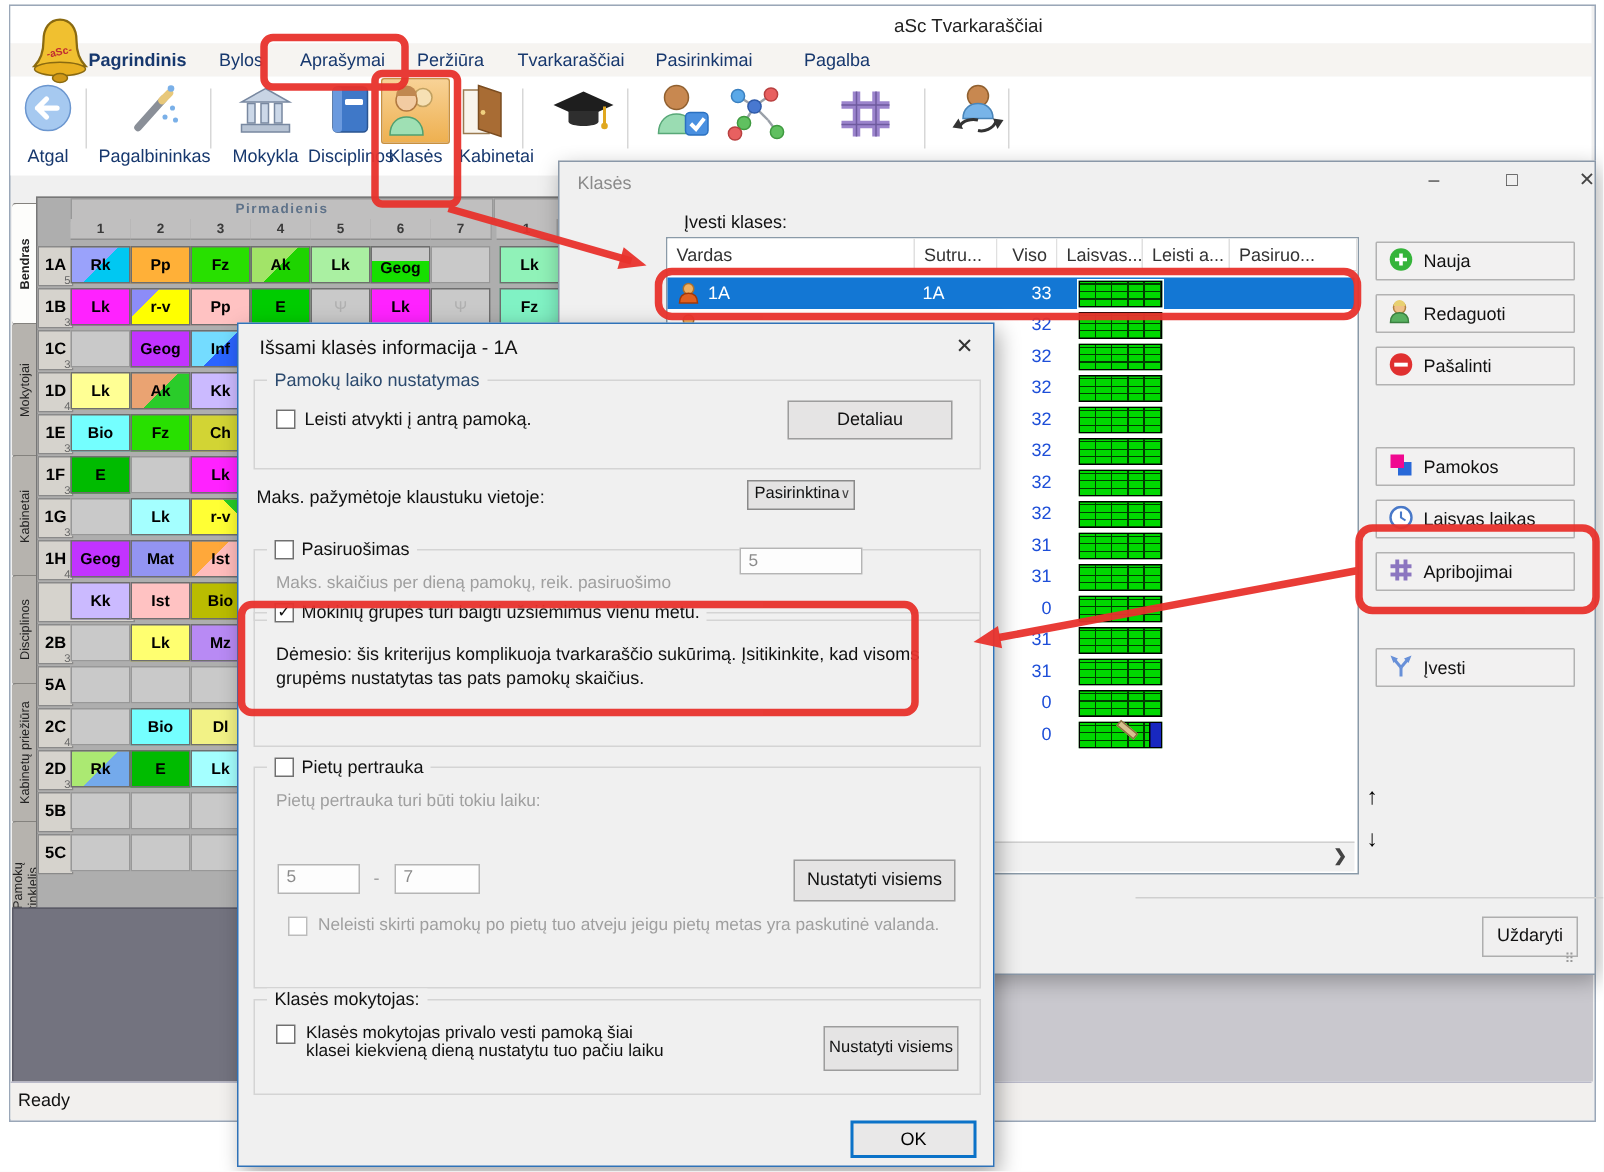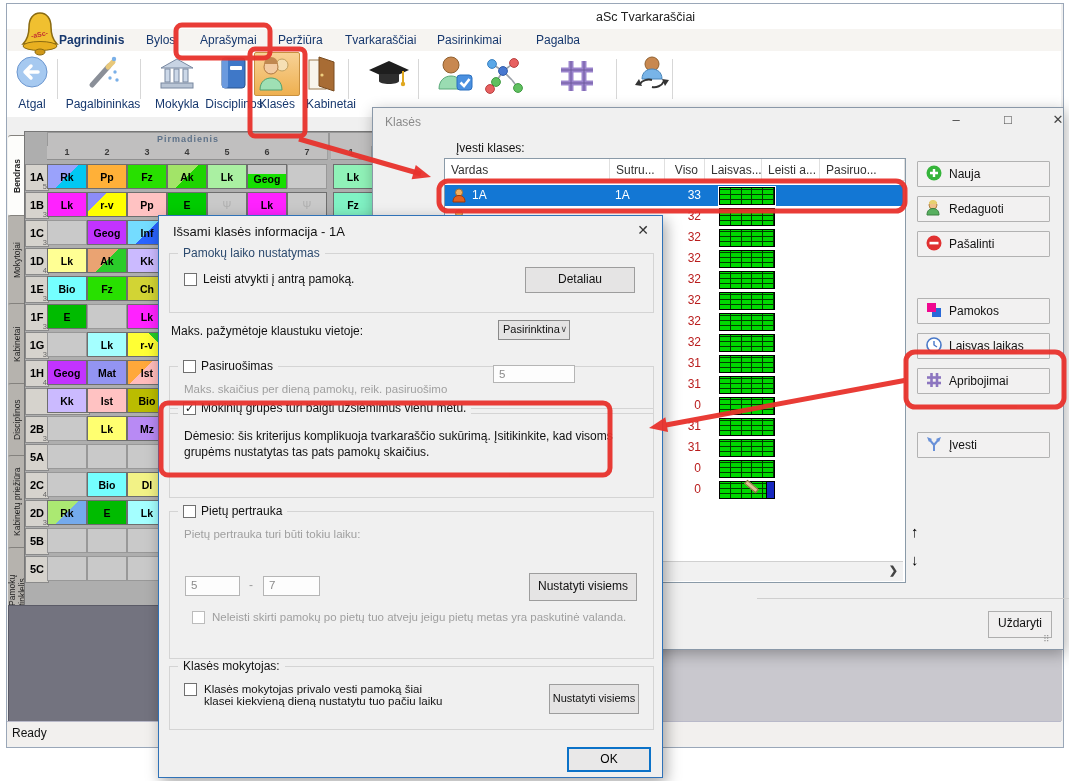--- a/index.html
+++ b/index.html
@@ -44,21 +44,21 @@
   #kdlg-title{left:12px;top:7px;font-size:12px;color:#8a8a8a;}
   .winctl{position:absolute;top:3px;width:22px;height:18px;text-align:center;font-size:13px;color:#444;line-height:18px;}
   #k-listlabel{left:83px;top:33px;font-size:12px;color:#111;}
   #k-table{left:71px;top:50px;width:460px;height:423px;background:#fff;border:1px solid #8a9aa8;}
   .k-hcell{position:absolute;top:0;height:22px;font-size:12px;color:#333;border-right:1px solid #e0e0e0;border-bottom:1px solid #d4d4d4;
            line-height:22px;padding-left:6px;box-sizing:border-box;background:#fff;}
   .k-row{position:absolute;left:0;width:458px;height:21px;}
   .k-row.sel{background:#1377d4;color:#fff;}
   .k-name{position:absolute;left:27px;top:3px;font-size:12px;}
   .k-short{position:absolute;left:170px;top:3px;font-size:12px;}
-  .k-viso{position:absolute;left:218px;top:3px;width:38px;text-align:right;font-size:12px;color:#b91c1c;}
+  .k-viso{position:absolute;left:218px;top:3px;width:38px;text-align:right;font-size:12px;color:#1d4ed8;}
   .k-row.sel .k-viso{color:#fff;}
   .mgrid{position:absolute;left:274px;top:2px;width:54px;height:16px;background:#00d800;border:1px solid #000;outline:1px solid #fff;
          background-image:repeating-linear-gradient(90deg,transparent 0 9.8px,#003c00 9.8px 10.8px),
                           repeating-linear-gradient(0deg,transparent 0 4.3px,#003c00 4.3px 5px);}
   .mg-blue{position:absolute;right:0;top:0;width:7px;height:16px;background:#1828c0;border-left:1px solid #000;}
   .mg-tool{position:absolute;left:24px;top:2px;width:13px;height:3px;background:#d8c090;transform:rotate(40deg);border:1px solid #8a7040;}
   .k-scroll{position:absolute;left:0;top:402px;width:458px;height:19px;background:#f1f1f1;border-top:1px solid #d0d0d0;}
   .k-scroll .arr{position:absolute;right:5px;top:2px;font-size:11px;color:#444;font-weight:bold;}
   .kbtn{position:absolute;left:544px;width:133px;height:26px;background:#f2f1f1;border:1px solid #b2b2b2;
         font-size:12px;color:#111;display:flex;align-items:center;gap:7px;padding-left:8px;box-sizing:border-box;border-radius:1px;}

